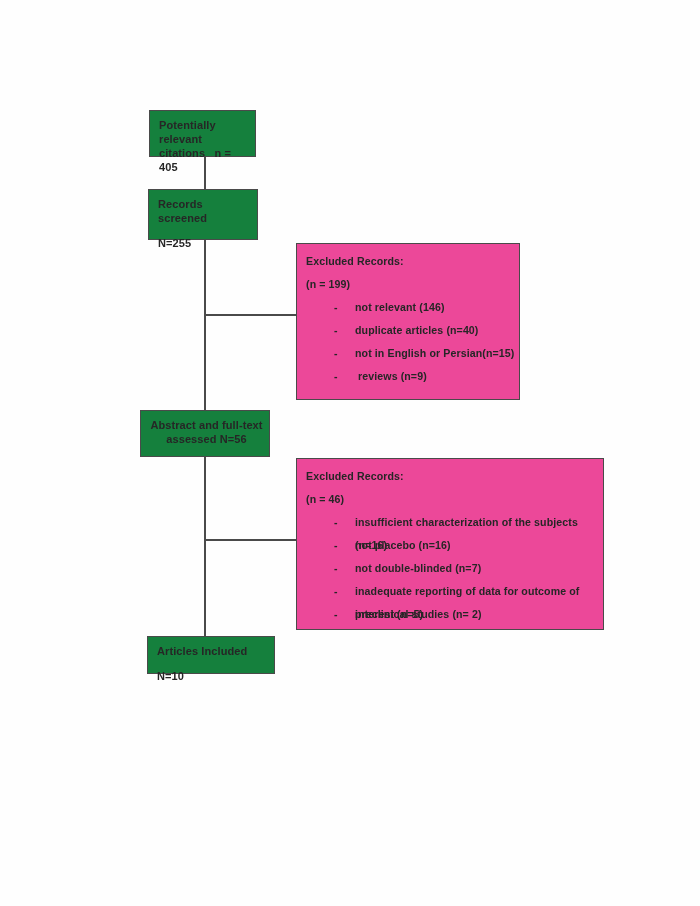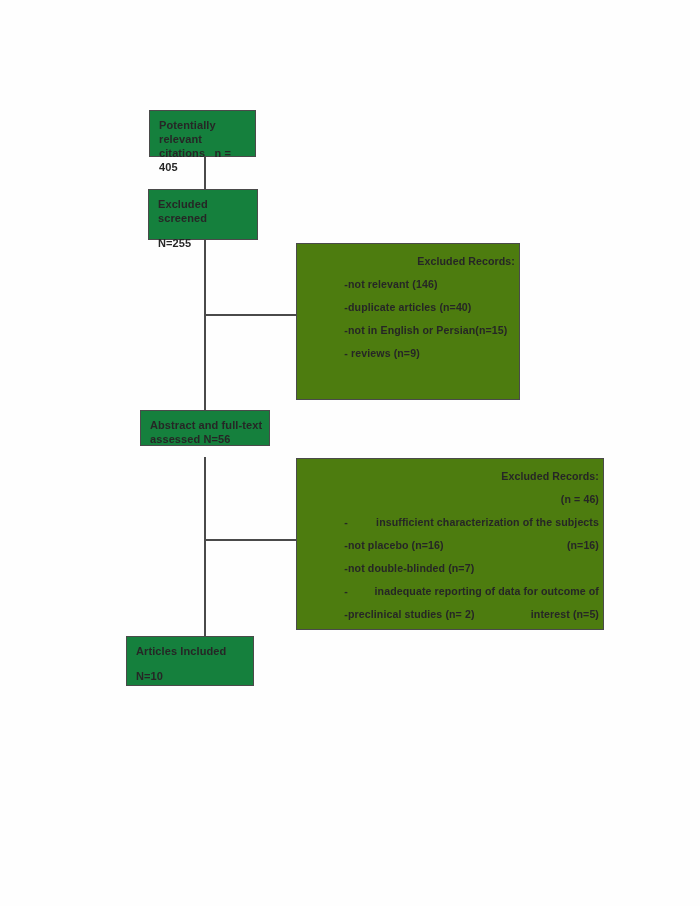--- a/index.html
+++ b/index.html
@@ -27,27 +27,26 @@
   }
   .box .ln {
     white-space: pre-wrap;
     line-height: 14px;
   }
   .pad-sm { padding: 7px 6px 4px 9px; }
   .gap-line { margin-top: 11px; }
   .excluded {
     position: absolute;
     border: 1.6px solid #4a4a4a;
-    background: #4d7c0f;
+    background: #ec4899;
     box-sizing: border-box;
     font-size: 10.6px;
     font-weight: 600;
     letter-spacing: 0.1px;
-    padding: 6px 4px 0 2px;
-    text-align: right;
+    padding: 6px 4px 0 9px;
   }
   .excluded .row {
     height: 23px;
     line-height: 23px;
     white-space: pre-wrap;
   }
   .excluded .item {
     display: flex;
     margin-left: 28px;
   }
@@ -70,45 +69,46 @@
   <div class="line" style="left:204px; top:314px; width:92px; height:1.6px;"></div>
   <div class="line" style="left:204px; top:457px; width:1.6px; height:180px;"></div>
   <div class="line" style="left:204px; top:539px; width:92px; height:1.6px;"></div>
 
   <div class="box pad-sm" style="left:149px; top:110px; width:107px; height:47px;">
     <div class="ln">Potentially relevant</div>
     <div class="ln">citations   n = 405</div>
   </div>
 
   <div class="box pad-sm" style="left:148px; top:189px; width:110px; height:51px;">
-    <div class="ln">Excluded screened</div>
+    <div class="ln">Records screened</div>
     <div class="ln gap-line">N=255</div>
   </div>
 
   <div class="excluded" style="left:296px; top:243px; width:224px; height:157px;">
     <div class="row">Excluded Records:</div>
+    <div class="row">(n = 199)</div>
     <div class="row item">
       <span class="dash">-</span>
       <span>not relevant (146)</span>
     </div>
     <div class="row item">
       <span class="dash">-</span>
       <span>duplicate articles (n=40)</span>
     </div>
     <div class="row item">
       <span class="dash">-</span>
       <span>not in English or Persian(n=15)</span>
     </div>
     <div class="row item">
       <span class="dash">-</span>
       <span> reviews (n=9)</span>
     </div>
   </div>
 
-  <div class="box pad-sm" style="left:140px; top:410px; width:130px; height:36px;">
+  <div class="box pad-sm" style="left:140px; top:410px; width:130px; height:47px;text-align:center;">
     <div class="ln">Abstract and full-text</div>
     <div class="ln">assessed N=56</div>
   </div>
 
   <div class="excluded" style="left:296px; top:458px; width:308px; height:172px;">
     <div class="row">Excluded Records:</div>
     <div class="row">(n = 46)</div>
     <div class="row item">
       <span class="dash">-</span>
       <span>insufficient characterization of the subjects (n=16)</span>
@@ -124,18 +124,18 @@
     <div class="row item">
       <span class="dash">-</span>
       <span>inadequate reporting of data for outcome of interest (n=5)</span>
     </div>
     <div class="row item">
       <span class="dash">-</span>
       <span>preclinical studies (n= 2)</span>
     </div>
   </div>
 
-  <div class="box pad-sm" style="left:126px; top:636px; width:128px; height:50px;">
+  <div class="box pad-sm" style="left:147px; top:636px; width:128px; height:38px;">
     <div class="ln">Articles Included</div>
     <div class="ln gap-line">N=10</div>
   </div>
 
 </div>
 
 </body></html>

